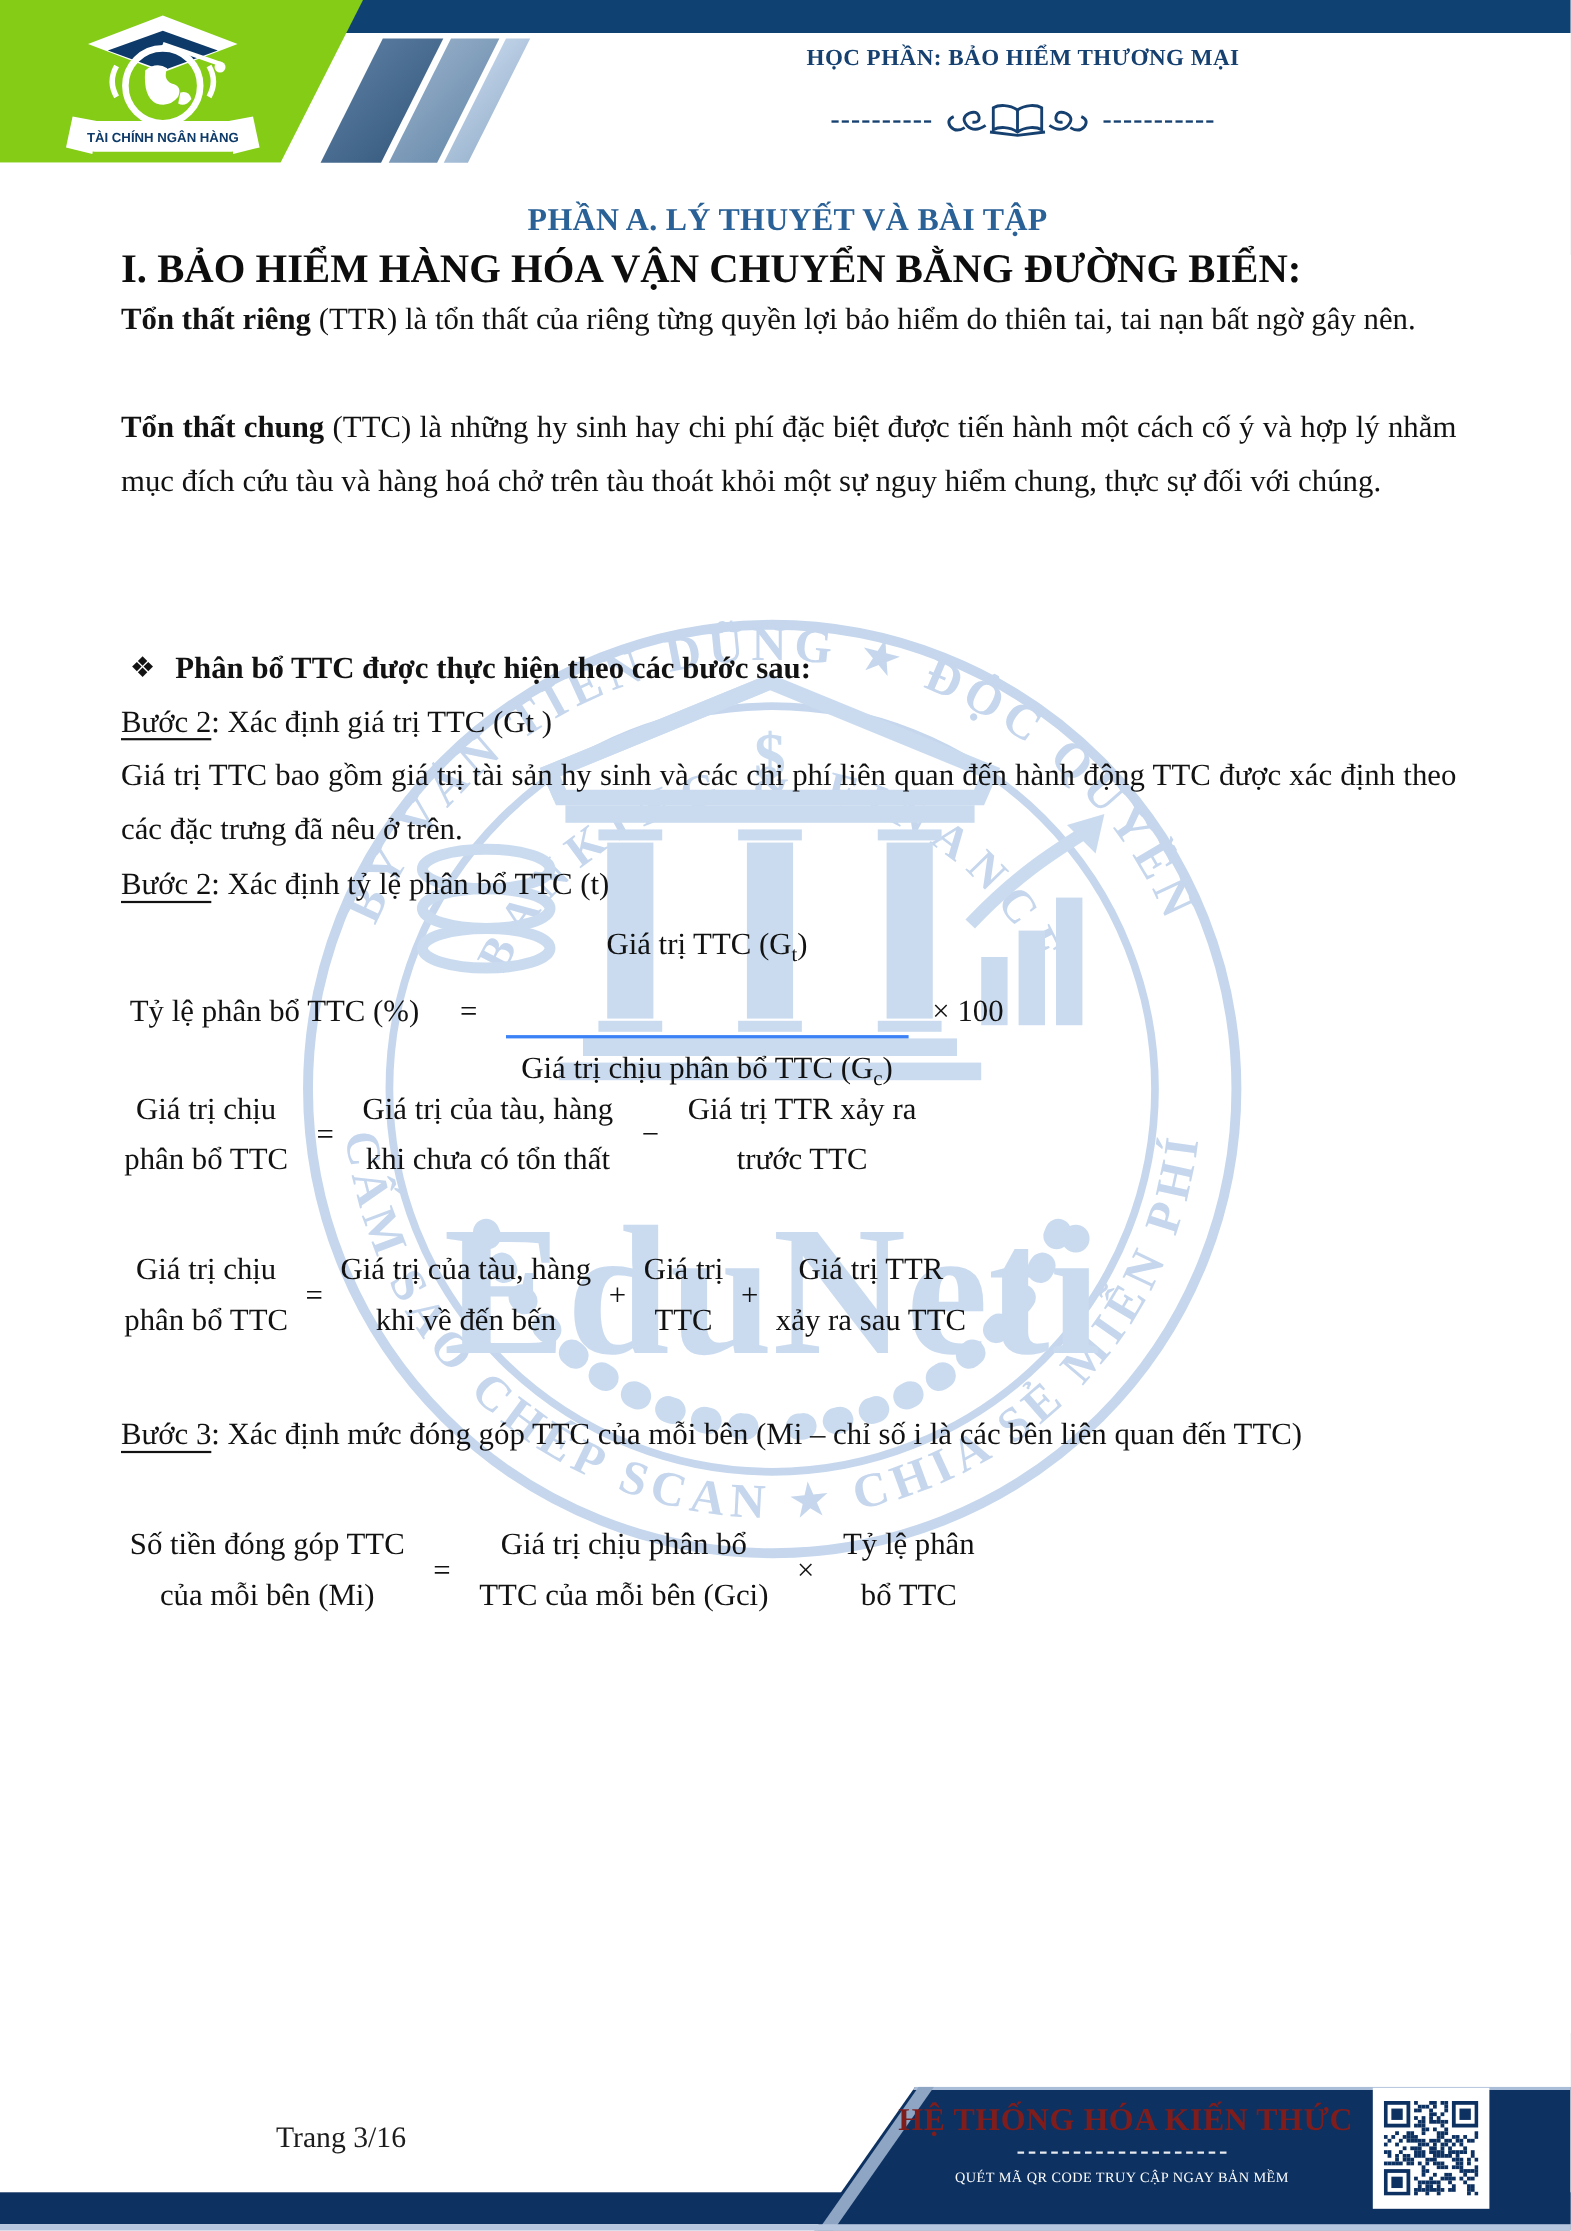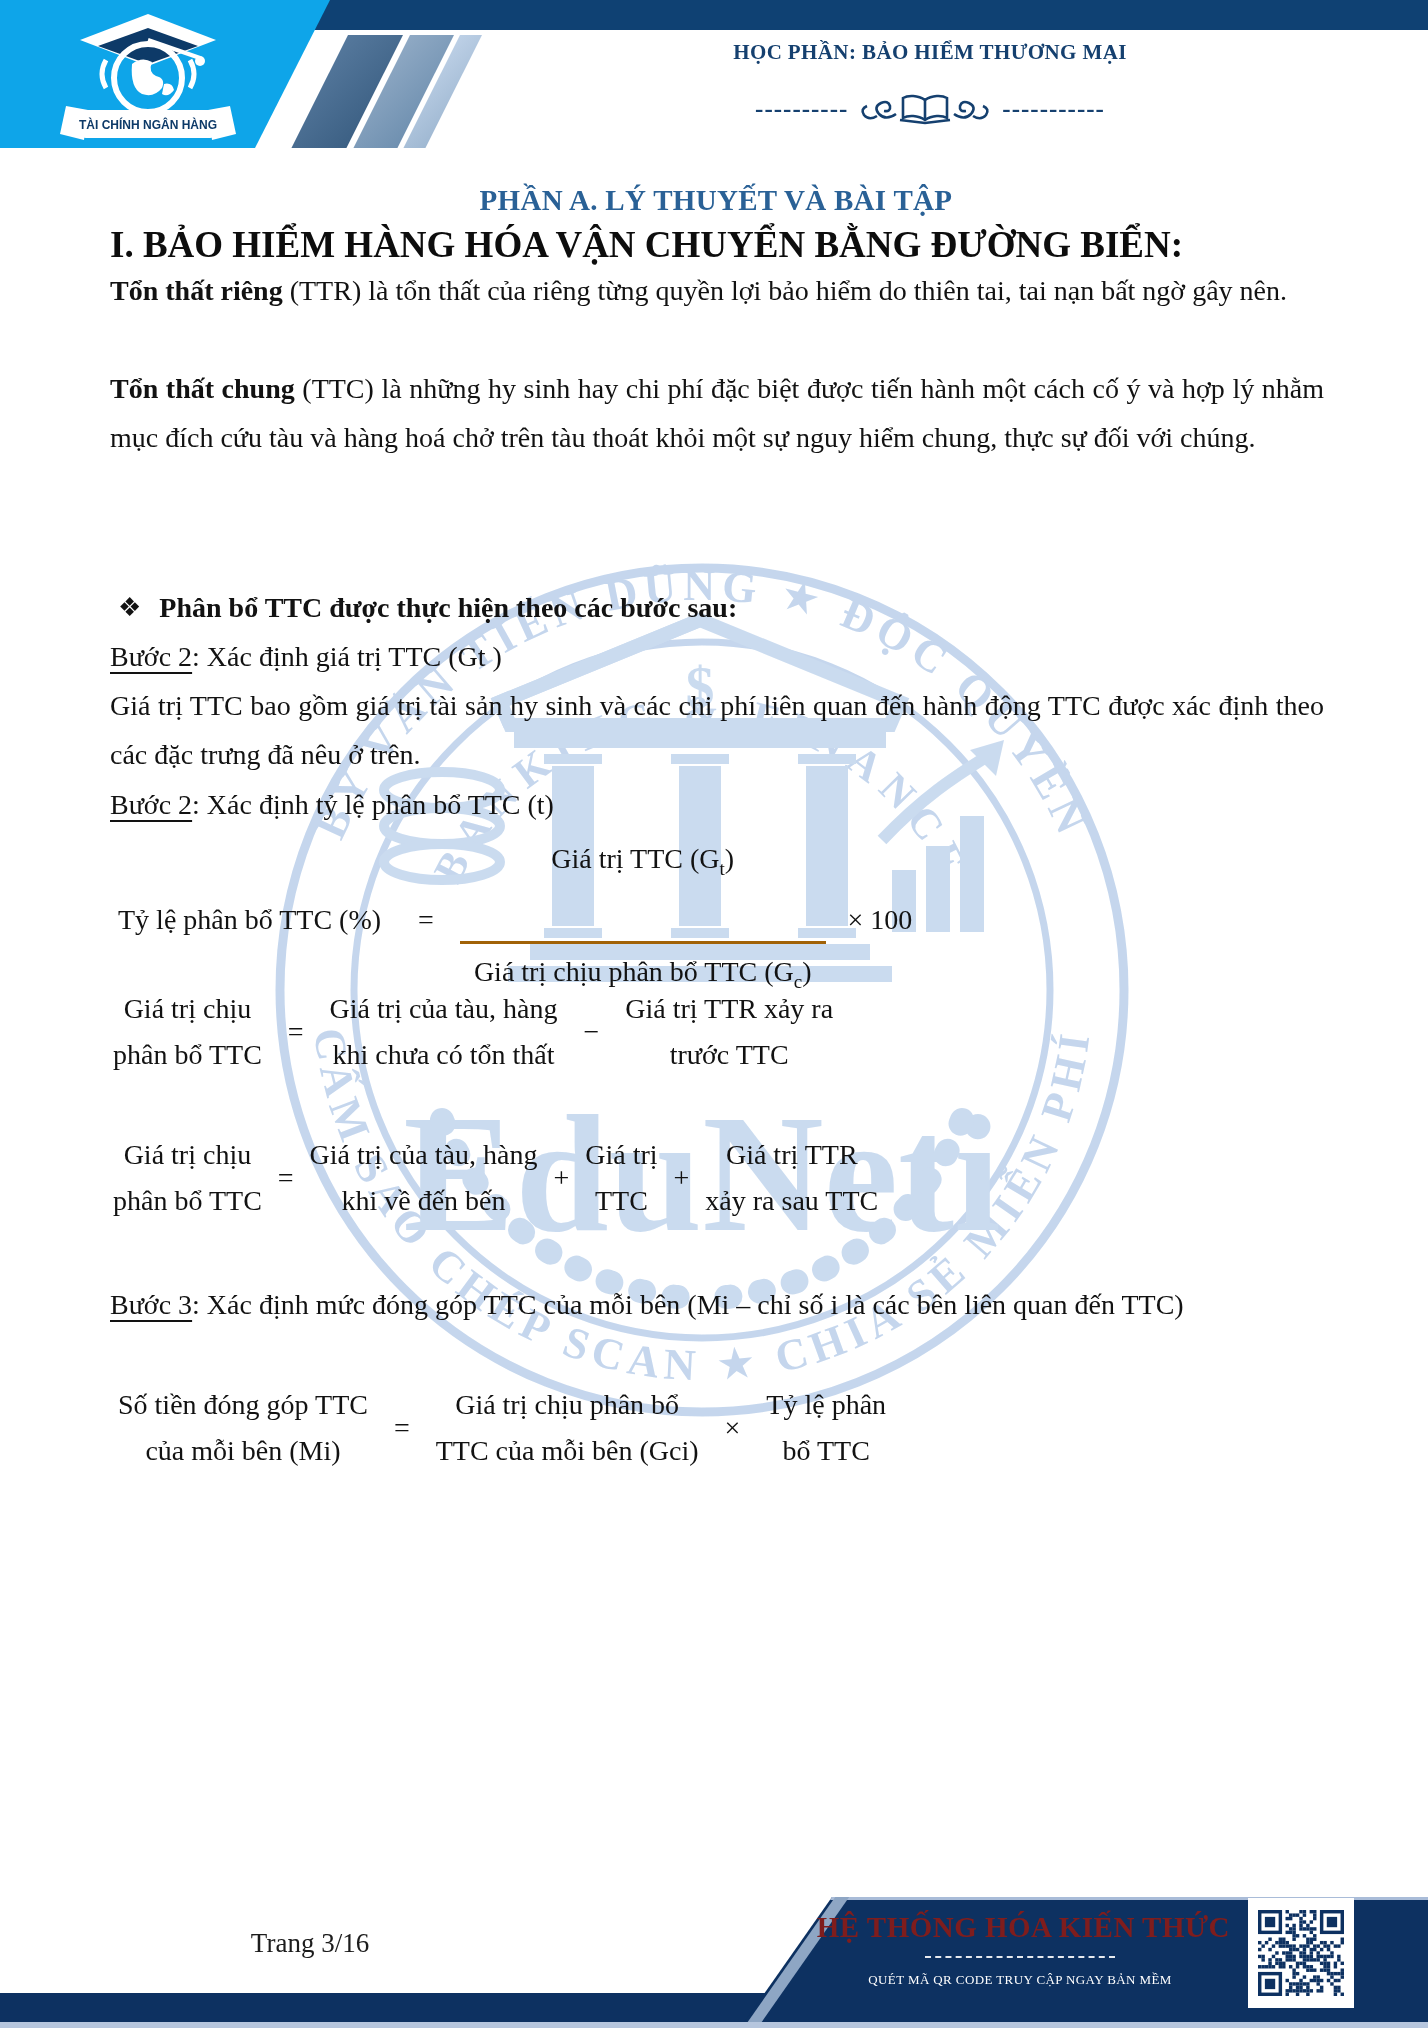--- a/index.html
+++ b/index.html
@@ -4,21 +4,21 @@
 <style>
   html,body{margin:0;padding:0;background:#e8e8e8;}
   .page{
     position:relative;width:1428px;height:2028px;background:#ffffff;
     font-family:"Liberation Serif","DejaVu Serif",serif;color:#121212;
     overflow:hidden;margin:0 auto;
   }
   
   .top-strip{position:absolute;left:0;top:0;width:100%;height:30px;background:#0f4173;}
   .logo-block{
-    position:absolute;left:0;top:0;width:340px;height:148px;background:#0ea5e9;
+    position:absolute;left:0;top:0;width:340px;height:148px;background:#84cc16;
     clip-path:polygon(0 0,330px 0,255px 148px,0 148px);
   }
   .logo-svg{position:absolute;left:48px;top:6px;}
   .stripe{position:absolute;top:35px;height:113px;transform:skewX(-26.6deg);transform-origin:top left;}
   .stripe1{left:348px;width:55px;background:linear-gradient(115deg,#55789c,#3c6084);}
   .stripe2{left:410px;width:44px;background:linear-gradient(115deg,#8fa9c4,#6f90b0);}
   .stripe3{left:460px;width:22px;background:linear-gradient(115deg,#bdd0e6,#9fb8d2);}
   .course-title{
     position:absolute;left:540px;top:40px;width:780px;text-align:center;
     font-size:21px;font-weight:bold;color:#15406f;letter-spacing:.4px;white-space:nowrap;
@@ -41,21 +41,21 @@
   .bullet-head{left:118px;top:583px;width:1214px;font-weight:bold;display:flex;gap:18px;}
   .bullet-glyph{font-family:"DejaVu Sans",sans-serif;font-size:26px;}
   .step-line{left:110px;width:1214px;}
   .s1{top:632px;} .s1b{top:681px;} .s2{top:780px;} .s3{top:1280px;}
   .step-label{text-decoration:underline;text-decoration-thickness:2px;text-underline-offset:6px;}
   
   .formula-row{position:absolute;display:flex;align-items:center;font-size:28px;line-height:46px;}
   .f-rate{left:118px;top:836px;}
   .frac{display:flex;flex-direction:column;text-align:center;margin:0 10px;gap:44px;}
   .frac-num{padding:0 10px 5px;}
-  .frac-den{border-top:3px solid #a16207;padding:5px 14px 0;}
+  .frac-den{border-top:3px solid #3b82f6;padding:5px 14px 0;}
   sub{font-size:.68em;}
   .eq-col{text-align:center;}
   .eq-op{padding:0 26px;}
   .eq-op.tight{padding:0 16px;}
   .eq-a{left:113px;top:986px;}
   .eq-b{left:113px;top:1132px;}
   .eq-c{left:118px;top:1382px;}
   .lhs{margin-right:21px;}
   .times-group{margin-left:12px;white-space:nowrap;}
   

